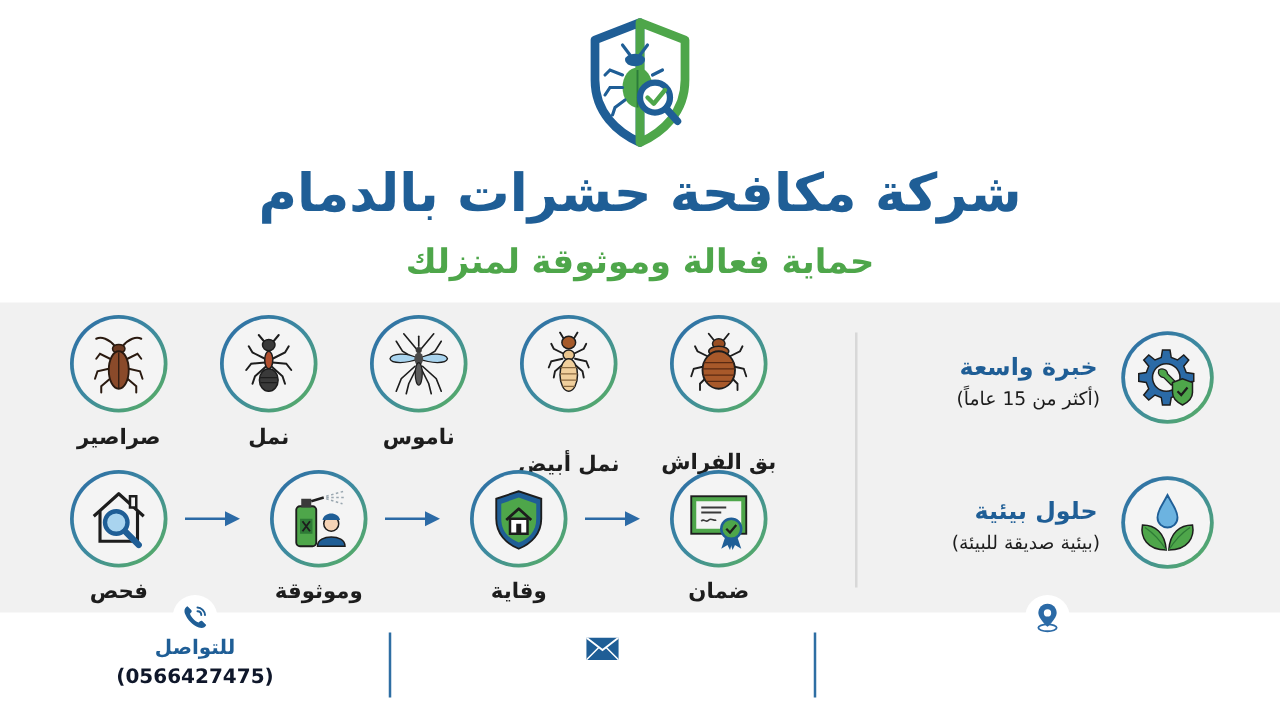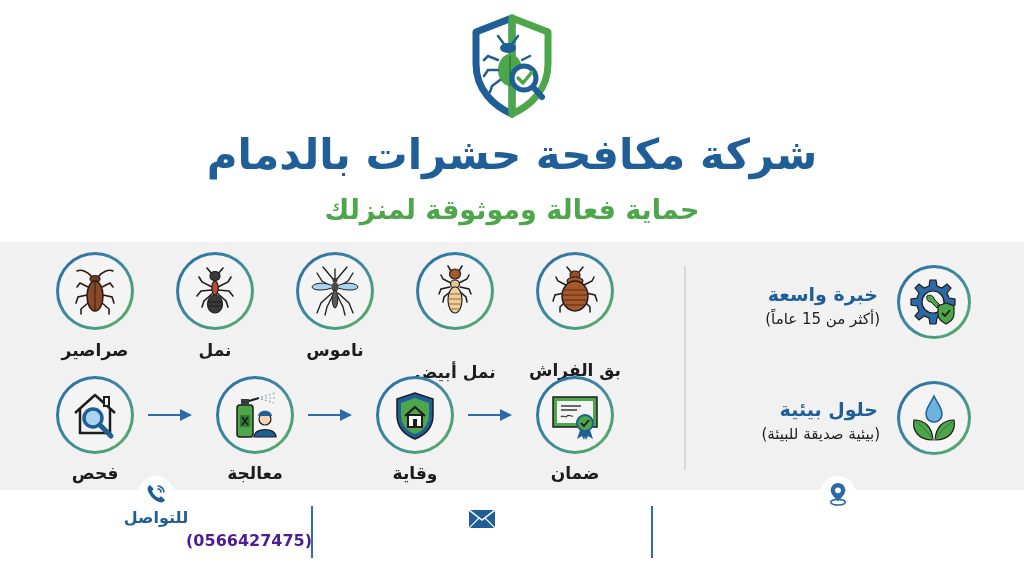--- a/index.html
+++ b/index.html
@@ -52,21 +52,21 @@
   .footer-col { position: absolute; top: 490px; height: 97px; text-align: center; }
   .footer-icon-bubble {
     position: absolute; top: -14px; left: 50%; transform: translateX(-50%);
     width: 36px; height: 36px; border-radius: 50%; background: #ffffff;
     display: flex; align-items: center; justify-content: center;
   }
   .footer-heading {
     position: absolute; left: 0; right: 0; top: 18px; font-size: 16px; font-weight: bold; color: #1f5e96; direction: rtl;
   }
   .footer-value {
-    position: absolute; left: 0; right: 0; top: 41px; font-size: 16px; font-weight: bold; color: #4c1d95; text-align: right;
+    position: absolute; left: 0; right: 0; top: 41px; font-size: 16px; font-weight: bold; color: #0f172a;
   }
   .hdivider-v { position: absolute; top: 506px; width: 2px; height: 52px; background: #2e6ea3; }
 </style>
 </head>
 <body>
 
 <div class="logo">
   <svg viewBox="0 0 92 104" width="92" height="104">
     <path d="M46 4 L10 18 L10 50 C10 76 28 92 46 100 Z" fill="none" stroke="#1f5e96" stroke-width="7" stroke-linejoin="round"></path>
     <path d="M46 4 L82 18 L82 50 C82 76 64 92 46 100 Z" fill="none" stroke="#4ea64a" stroke-width="7" stroke-linejoin="round"></path>
@@ -262,21 +262,21 @@
       <path d="M12 28 C14 25 16 30 18 27 C20 25 22 28 24 27" fill="none" stroke="#3a3a3a" stroke-width="1.2"></path>
       <path d="M32 38 L28 50 L33 47 L35 51 L38 41 Z" fill="#1f5e96"></path>
       <path d="M40 38 L44 50 L39 47 L37 51 L34 41 Z" fill="#1f5e96"></path>
       <circle cx="36" cy="34" r="8" fill="#4ea64a" stroke="#1f5e96" stroke-width="2"></circle>
       <path d="M32 34 L35 37 L40 31" fill="none" stroke="#1d1d1d" stroke-width="1.8"></path>
     </svg>
   </div>
 </div>
 
 <div class="label" style="left:35px; top:463px;">فحص</div>
-<div class="label" style="left:195px; top:463px;">معالجة</div>
+<div class="label" style="left:195px; top:463px;">وموثوقة</div>
 <div class="label" style="left:355px; top:463px;">وقاية</div>
 <div class="label" style="left:515px; top:463px;">ضمان</div>
 
 <div class="vdivider"></div>
 
 <div class="ring feature-ring" style="left:897px; top:265px;">
   <div class="inner">
     <svg viewBox="0 0 52 52">
       <g fill="#2b6aa6" stroke="#1d1d1d" stroke-width="1.2">
         <path d="M22 4 L28 4 L29 10 L34 12 L39 8 L43 12 L39 17 L41 22 L47 23 L47 29 L41 30 L39 35 L43 40 L39 44 L34 40 L29 42 L28 48 L22 48 L21 42 L16 40 L11 44 L7 40 L11 35 L9 30 L3 29 L3 23 L9 22 L11 17 L7 12 L11 8 L16 12 L21 10 Z"></path>

